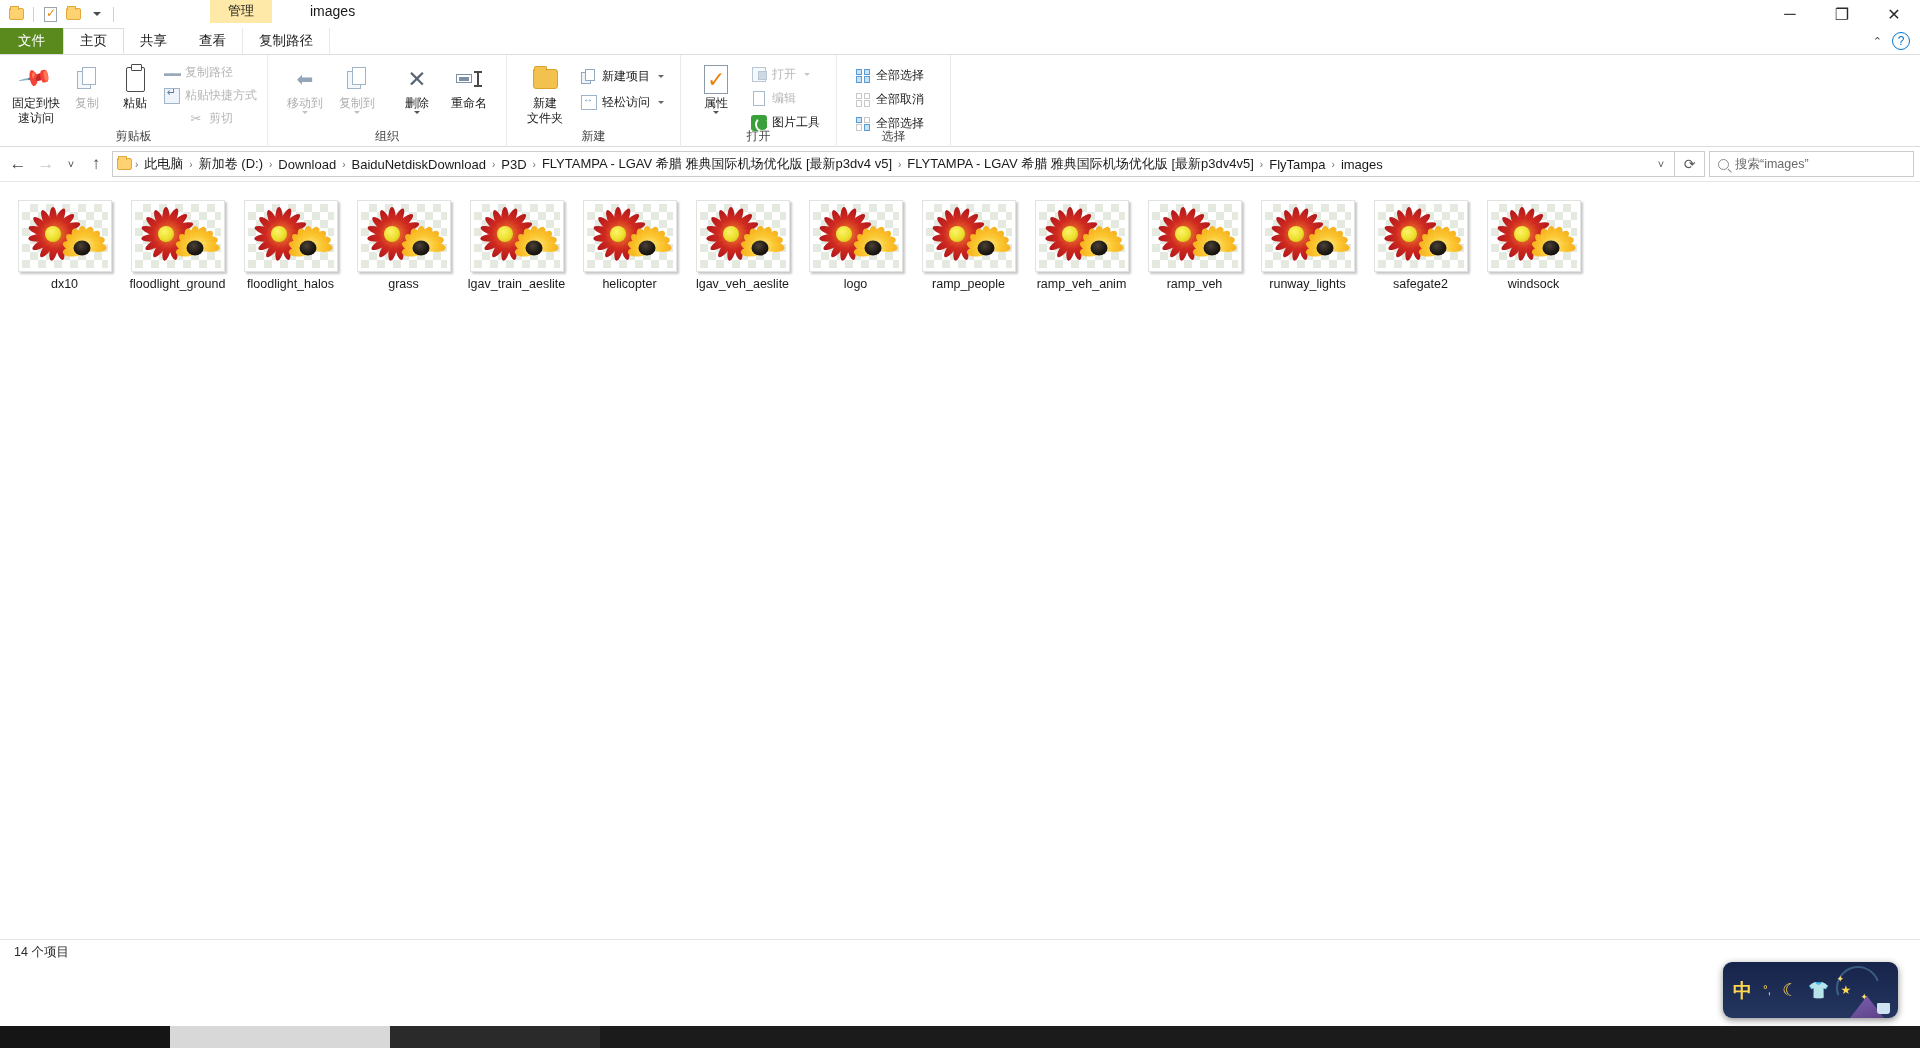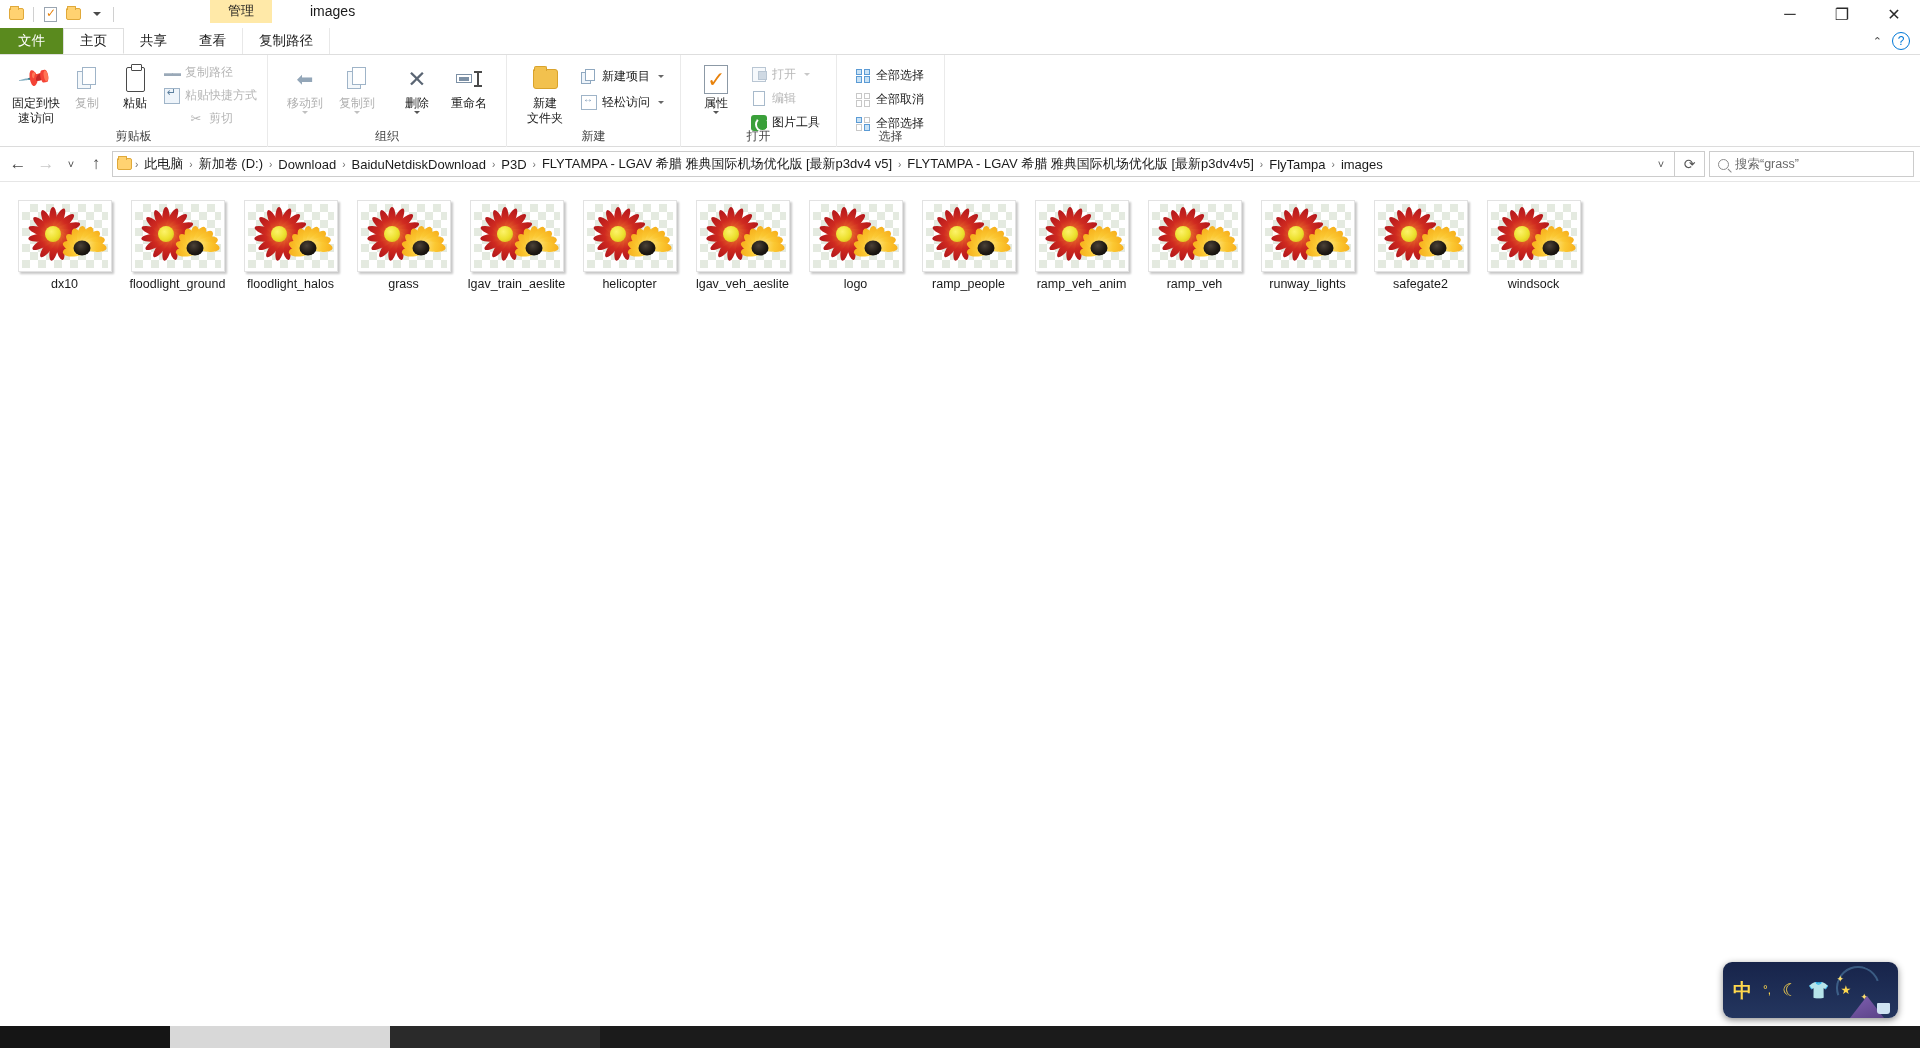--- a/index.html
+++ b/index.html
@@ -653,21 +653,21 @@
           <span class="sic">
               <span class="ic-hist"></span>
             </span>
           <span>图片工具</span>
         </div>
       </div>
     </div>
     <div class="rgroup-label">打开</div>
   </div>
 
-  <div class="rgroup" style="padding-left:14px;padding-right:16px;">
+  <div class="rgroup" style="padding-left:14px;padding-right:22px;">
     <div class="rgroup-inner">
       <div class="smallcol" style="padding-top:7px;gap:3px;">
         <div class="smallbtn">
           <span class="sic">
               <span class="sel-ic">
                 <span></span>
                 <span></span>
                 <span></span>
                 <span></span>
               </span>
@@ -732,21 +732,21 @@
       <span class="crumb">images</span>
     </div>
     <div class="addr-right" style="margin-left:auto;">
       <div class="addr-caret">˅</div>
     </div>
   </div>
   <div class="addr-refresh" style="height:26px;width:30px;border:1px solid #cccccc;border-left:none;">⟳</div>
 
   <div class="searchbox">
     <span class="mag"></span>
-    <span>搜索“grass”</span>
+    <span>搜索“images”</span>
   </div>
 </div>
 
 <div class="content">
   <div class="grid" id="file-grid">
       <div class="item">
         <div class="thumb-frame">
           <div class="thumb">
             <div class="flower-red">
               <div class="petal" style="transform: rotate(0deg);">
@@ -1930,20 +1930,23 @@
                 <span></span>
               </div>
               <div class="core"></div>
             </div>
           </div>
         </div>
         <div class="label">windsock</div>
       </div>
     </div>
 
+  <div class="statusbar">
+    <span>14 个项目</span>
+  </div>
 </div>
 
 <div class="ime">
   <span class="ime-star" style="right:54px;top:12px;">✦</span>
   <span class="ime-star" style="right:30px;top:30px;">✦</span>
   <span class="ime-hill"></span>
   <span class="ime-cup"></span>
   <span class="ime-glyph cn">中</span>
   <span class="ime-glyph small">°,</span>
   <span class="ime-glyph">☾</span>

